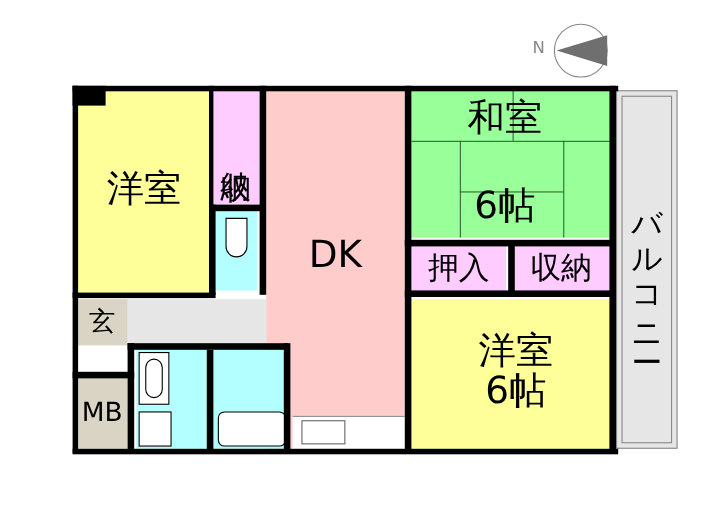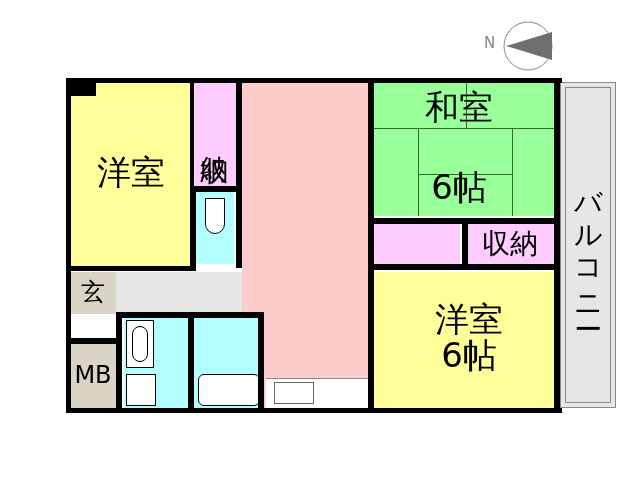--- a/index.html
+++ b/index.html
@@ -35,36 +35,40 @@
   <div class="abs" style="left:126px;top:4px;width:44px;height:104px;background:#ffccff;"></div>
   <div class="room-label vtext" style="left:126px;top:4px;width:44px;height:104px;">
     <span class="mid">収納</span>
   </div>
 
   <div class="abs" style="left:130px;top:114px;width:38px;height:72px;background:#b3ffff;"></div>
   <div class="abs" style="left:139px;top:120px;width:20px;height:36px;background:#fff;border:1px solid #000;border-radius:0 0 10px 10px;"></div>
 
   <div class="abs" style="left:176px;top:4px;width:126px;height:326px;background:#ffcccc;"></div>
   <div class="room-label" style="left:176px;top:105px;width:126px;height:100px;">
+    <span class="big">DK</span>
   </div>
   <div class="abs" style="left:200px;top:300px;width:102px;height:30px;background:#fff;border-top:1px solid #888;"></div>
   <div class="abs" style="left:208px;top:304px;width:40px;height:22px;background:#fff;border:1px solid #666;"></div>
 
   <div class="abs" style="left:308px;top:4px;width:180px;height:134px;background:#99ff99;"></div>
   <div class="tatami-line" style="left:400px;top:4px;width:1px;height:46px;"></div>
   <div class="tatami-line" style="left:308px;top:50px;width:180px;height:1px;"></div>
   <div class="tatami-line" style="left:352px;top:50px;width:1px;height:88px;"></div>
   <div class="tatami-line" style="left:352px;top:96px;width:94px;height:1px;"></div>
   <div class="tatami-line" style="left:446px;top:50px;width:1px;height:88px;"></div>
   <div class="room-label" style="left:308px;top:20px;width:170px;height:100px;gap:44px;">
     <span class="big">和室</span>
     <span class="big">6帖</span>
   </div>
 
   <div class="abs" style="left:308px;top:144px;width:86px;height:44px;background:#ffccff;"></div>
+  <div class="room-label" style="left:308px;top:144px;width:86px;height:44px;">
+    <span class="mid">押入</span>
+  </div>
   <div class="abs" style="left:400px;top:144px;width:88px;height:44px;background:#ffccff;"></div>
   <div class="room-label" style="left:400px;top:144px;width:88px;height:44px;align-items:center;">
     <span class="mid">収納</span>
   </div>
 
   <div class="abs" style="left:308px;top:194px;width:180px;height:136px;background:#ffff99;"></div>
   <div class="room-label" style="left:318px;top:210px;width:170px;height:100px;">
     <span class="big">洋室</span>
     <span class="big">6帖</span>
   </div>

